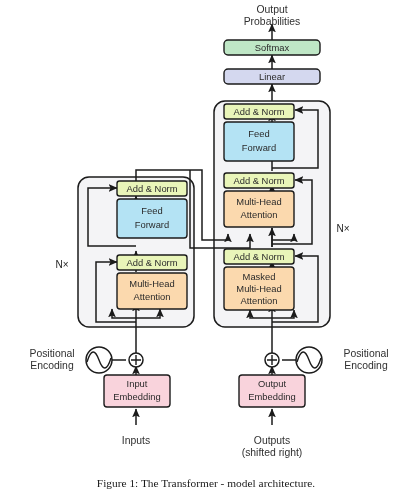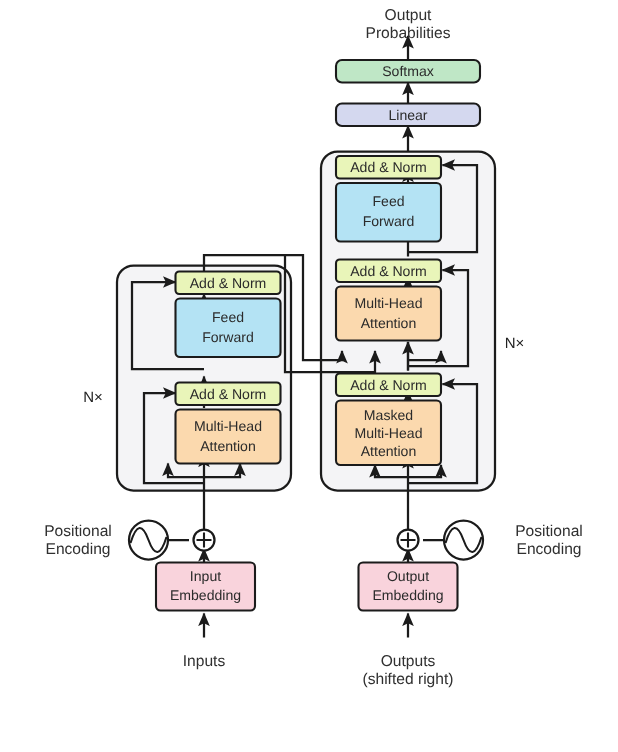--- a/index.html
+++ b/index.html
@@ -235,14 +235,15 @@
     <text class="ext-text" x="52" y="357" text-anchor="middle">Positional</text>
     <text class="ext-text" x="52" y="369" text-anchor="middle">Encoding</text>
 
     <text class="ext-text" x="366" y="357" text-anchor="middle">Positional</text>
     <text class="ext-text" x="366" y="369" text-anchor="middle">Encoding</text>
 
     <text class="nx-text" x="62" y="268">N×</text>
     <text class="nx-text" x="343" y="232">N×</text>
   </svg>
 
+  <div class="caption">Figure 1: The Transformer - model architecture.</div>
 
 </div>
 
 </body></html>

